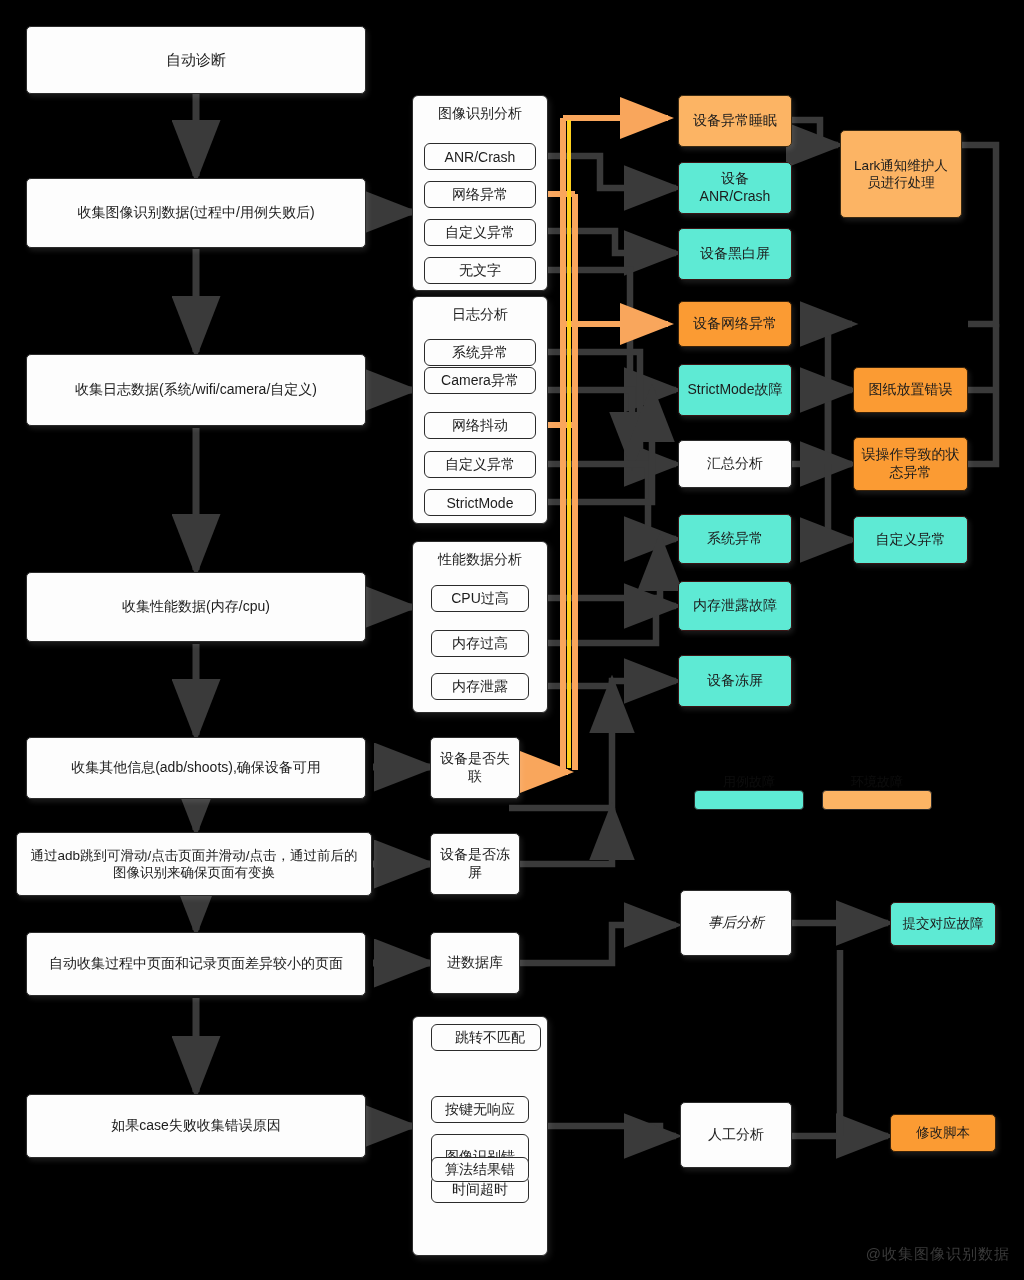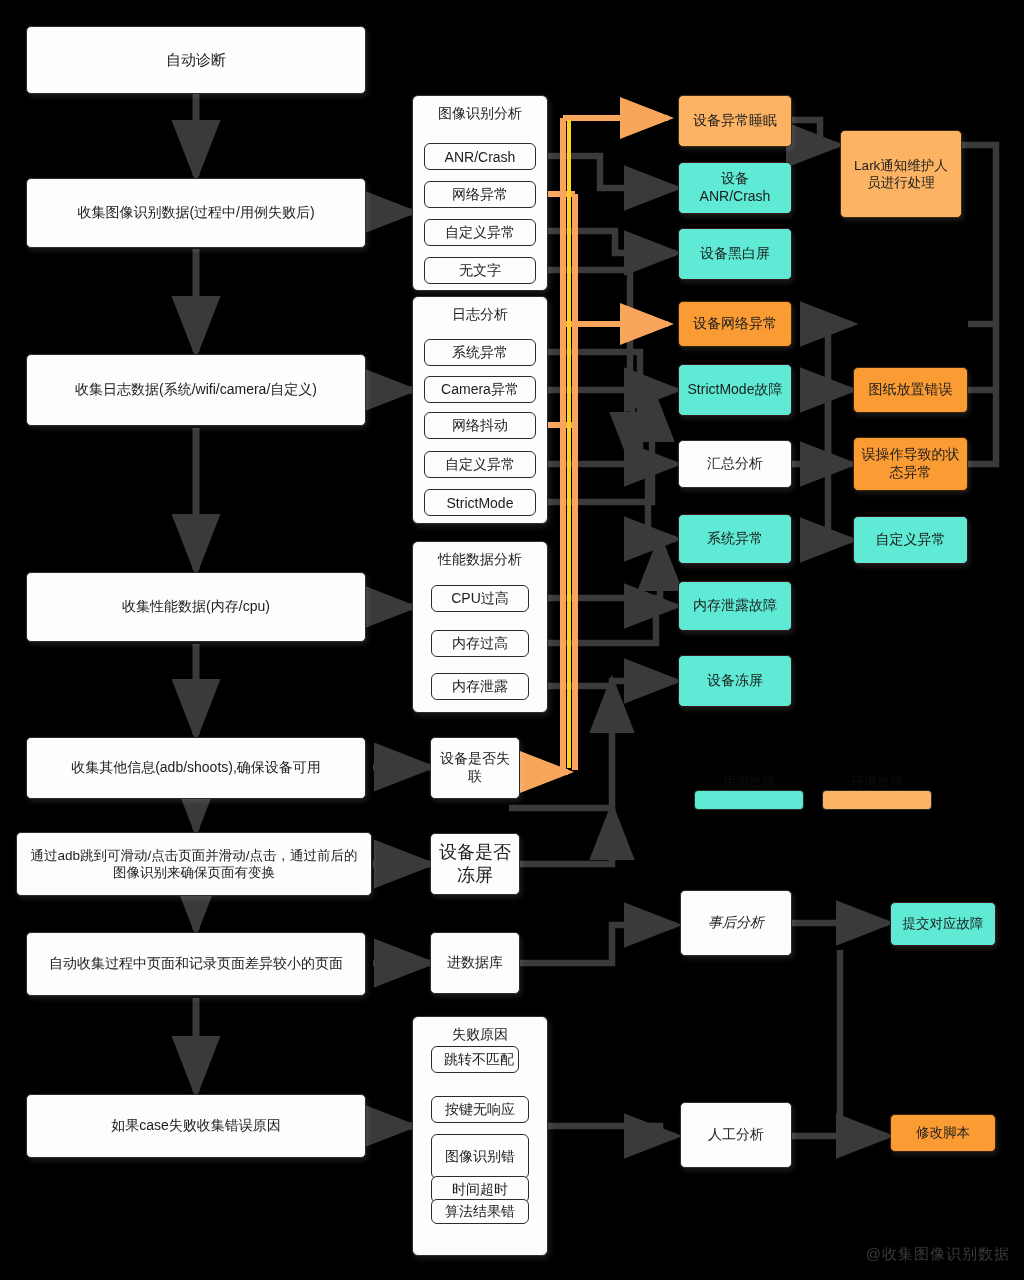--- a/index.html
+++ b/index.html
@@ -172,44 +172,44 @@
   </div>
   <div class="chip" style="left:424px;top:143px;width:112px;height:27px;">ANR/Crash</div>
   <div class="chip" style="left:424px;top:181px;width:112px;height:27px;">网络异常</div>
   <div class="chip" style="left:424px;top:219px;width:112px;height:27px;">自定义异常</div>
   <div class="chip" style="left:424px;top:257px;width:112px;height:27px;">无文字</div>
 
   <div class="group" style="left:412px;top:296px;width:136px;height:228px;">
     <div class="group-title">日志分析</div>
   </div>
   <div class="chip" style="left:424px;top:339px;width:112px;height:27px;">系统异常</div>
-  <div class="chip" style="left:424px;top:376px;width:112px;height:27px;">Camera异常</div>
+  <div class="chip" style="left:424px;top:367px;width:112px;height:27px;">Camera异常</div>
   <div class="chip" style="left:424px;top:412px;width:112px;height:27px;">网络抖动</div>
   <div class="chip" style="left:424px;top:451px;width:112px;height:27px;">自定义异常</div>
   <div class="chip" style="left:424px;top:489px;width:112px;height:27px;">StrictMode</div>
 
   <div class="group" style="left:412px;top:541px;width:136px;height:172px;">
     <div class="group-title">性能数据分析</div>
   </div>
   <div class="chip" style="left:431px;top:585px;width:98px;height:27px;">CPU过高</div>
   <div class="chip" style="left:431px;top:630px;width:98px;height:27px;">内存过高</div>
   <div class="chip" style="left:431px;top:673px;width:98px;height:27px;">内存泄露</div>
 
   <div class="node white" style="left:430px;top:737px;width:90px;height:62px;font-size:14px;">设备是否失联</div>
-  <div class="node white" style="left:430px;top:833px;width:90px;height:62px;font-size:18px;">设备是否冻屏</div>
+  <div class="node white" style="left:430px;top:833px;width:90px;height:62px;font-size:14px;">设备是否冻屏</div>
   <div class="node white" style="left:430px;top:932px;width:90px;height:62px;font-size:14px;">进数据库</div>
 
   <div class="group" style="left:412px;top:1016px;width:136px;height:240px;">
     <div class="group-title">失败原因</div>
   </div>
-  <div class="chip" style="left:431px;top:1046px;width:88px;height:27px;padding-left:8px;">跳转不匹配</div>
+  <div class="chip" style="left:431px;top:1024px;width:110px;height:27px;padding-left:8px;">跳转不匹配</div>
   <div class="chip" style="left:431px;top:1096px;width:98px;height:27px;">按键无响应</div>
   <div class="chip" style="left:431px;top:1134px;width:98px;height:45px;">图像识别错</div>
   <div class="chip" style="left:431px;top:1176px;width:98px;height:27px;">时间超时</div>
-  <div class="chip" style="left:431px;top:1199px;width:98px;height:25px;text-align:center;">算法结果错</div>
+  <div class="chip" style="left:431px;top:1157px;width:98px;height:25px;text-align:center;">算法结果错</div>
 
   <div class="node lorange" style="left:678px;top:95px;width:114px;height:52px;font-size:14px;">设备异常睡眠</div>
   <div class="node red" style="left:678px;top:162px;width:114px;height:52px;font-size:14px;white-space:pre-line;">设备
 ANR/Crash</div>
   <div class="node red" style="left:678px;top:228px;width:114px;height:52px;font-size:14px;">设备黑白屏</div>
   <div class="node orange" style="left:678px;top:301px;width:114px;height:46px;font-size:14px;">设备网络异常</div>
   <div class="node red" style="left:678px;top:364px;width:114px;height:52px;font-size:14px;">StrictMode故障</div>
   <div class="node white" style="left:678px;top:440px;width:114px;height:48px;font-size:14px;">汇总分析</div>
   <div class="node red" style="left:678px;top:514px;width:114px;height:50px;font-size:14px;">系统异常</div>
   <div class="node red" style="left:678px;top:581px;width:114px;height:50px;font-size:14px;">内存泄露故障</div>

